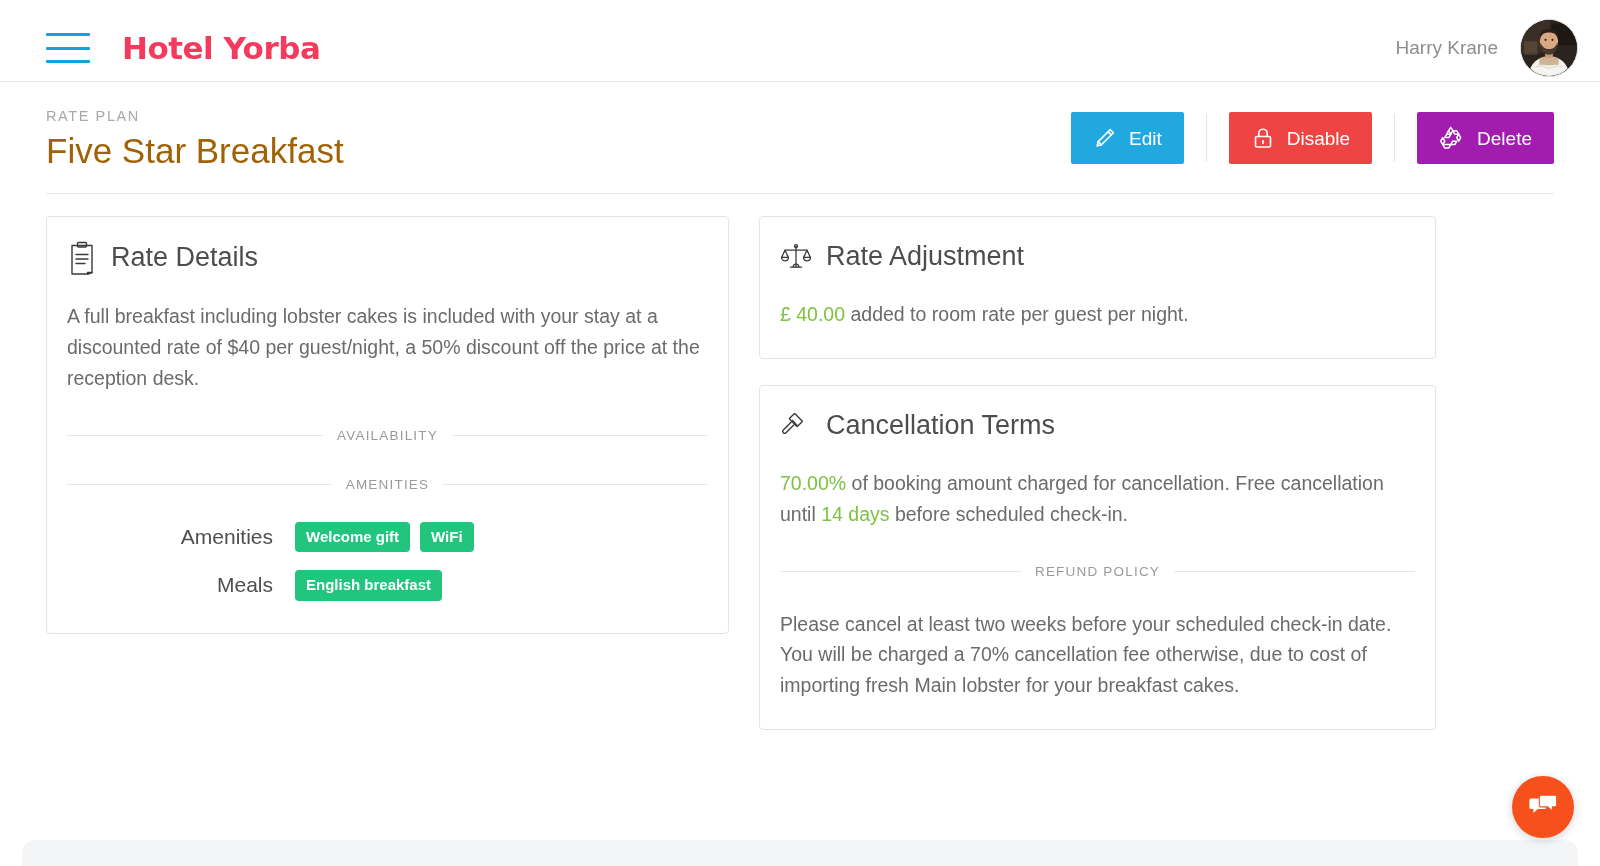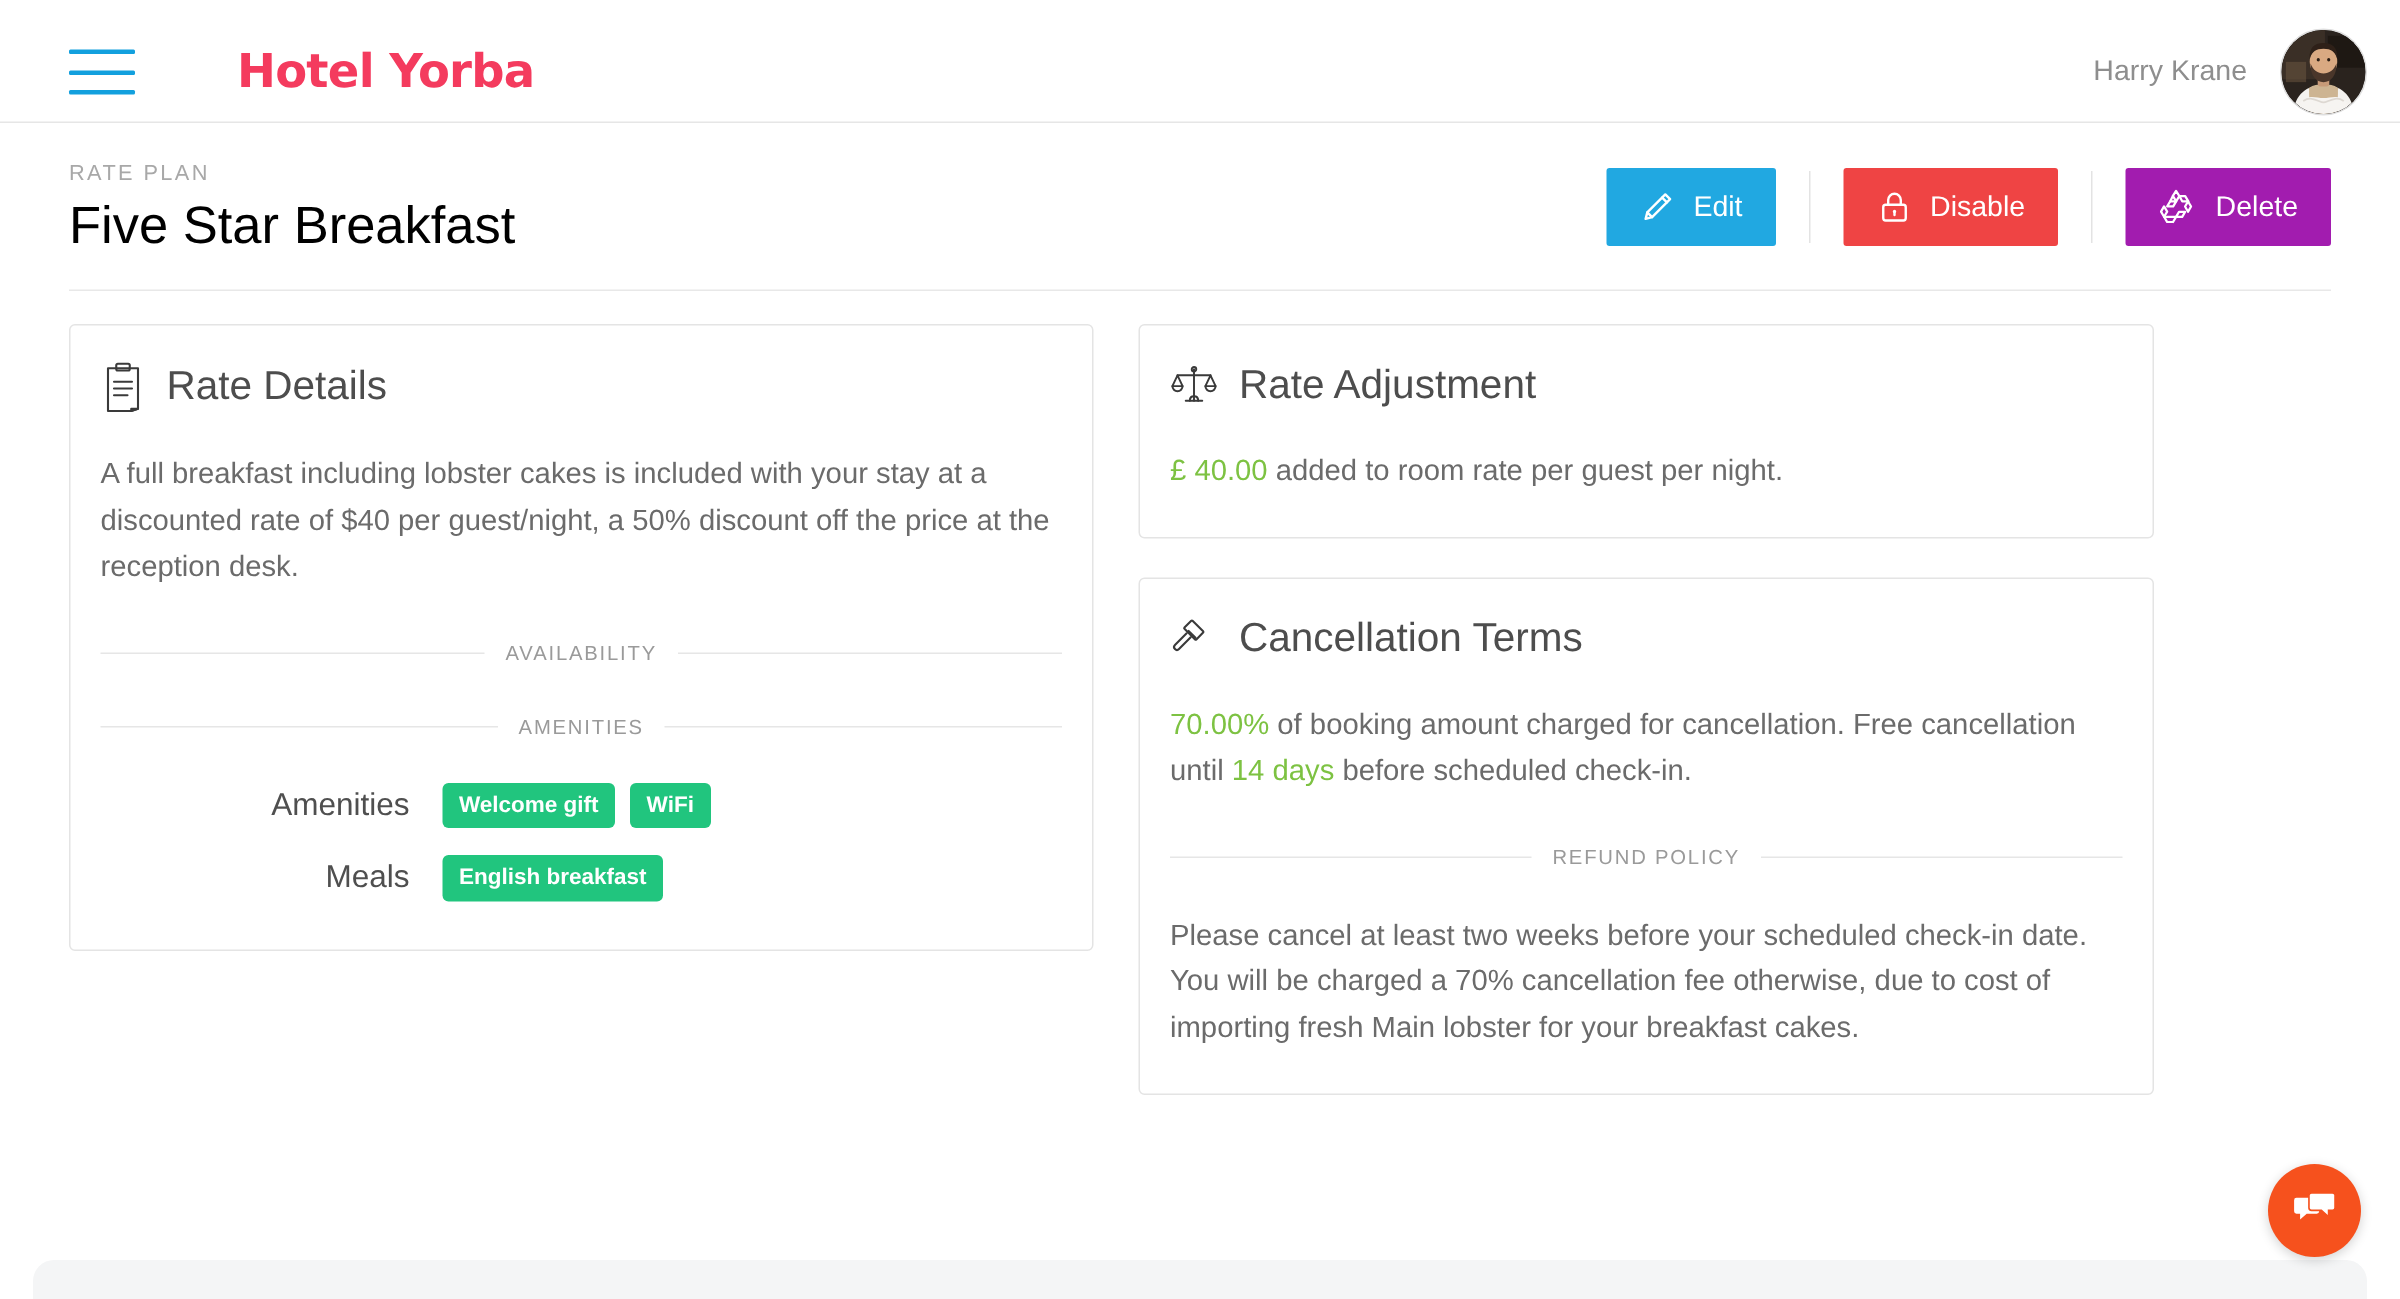--- a/index.html
+++ b/index.html
@@ -32,21 +32,20 @@
   
   .topbar {
     position: relative;
     height: 82px;
     border-bottom: 1px solid #e6e6e6;
     display: flex;
     align-items: center;
     padding: 15px 22px 0 46px;
     background: #fff;
     z-index: 2;
-    gap: 36px;
   }
 
   .hamburger {
     width: 44px;
     height: 30px;
     display: flex;
     flex-direction: column;
     justify-content: space-between;
     cursor: pointer;
     flex: 0 0 auto;
@@ -113,21 +112,21 @@
   .eyebrow {
     font-size: 14.5px;
     letter-spacing: 1.6px;
     color: #a8a8a8;
     text-transform: uppercase;
     margin-bottom: 7px;
   }
   .page-title {
     font-size: 35px;
     font-weight: 400;
-    color: #000000;
+    color: #a16207;
     line-height: 1.15;
   }
 
   .actions {
     display: flex;
     align-items: center;
     gap: 0;
     padding-top: 6px;
   }
   .btn {

